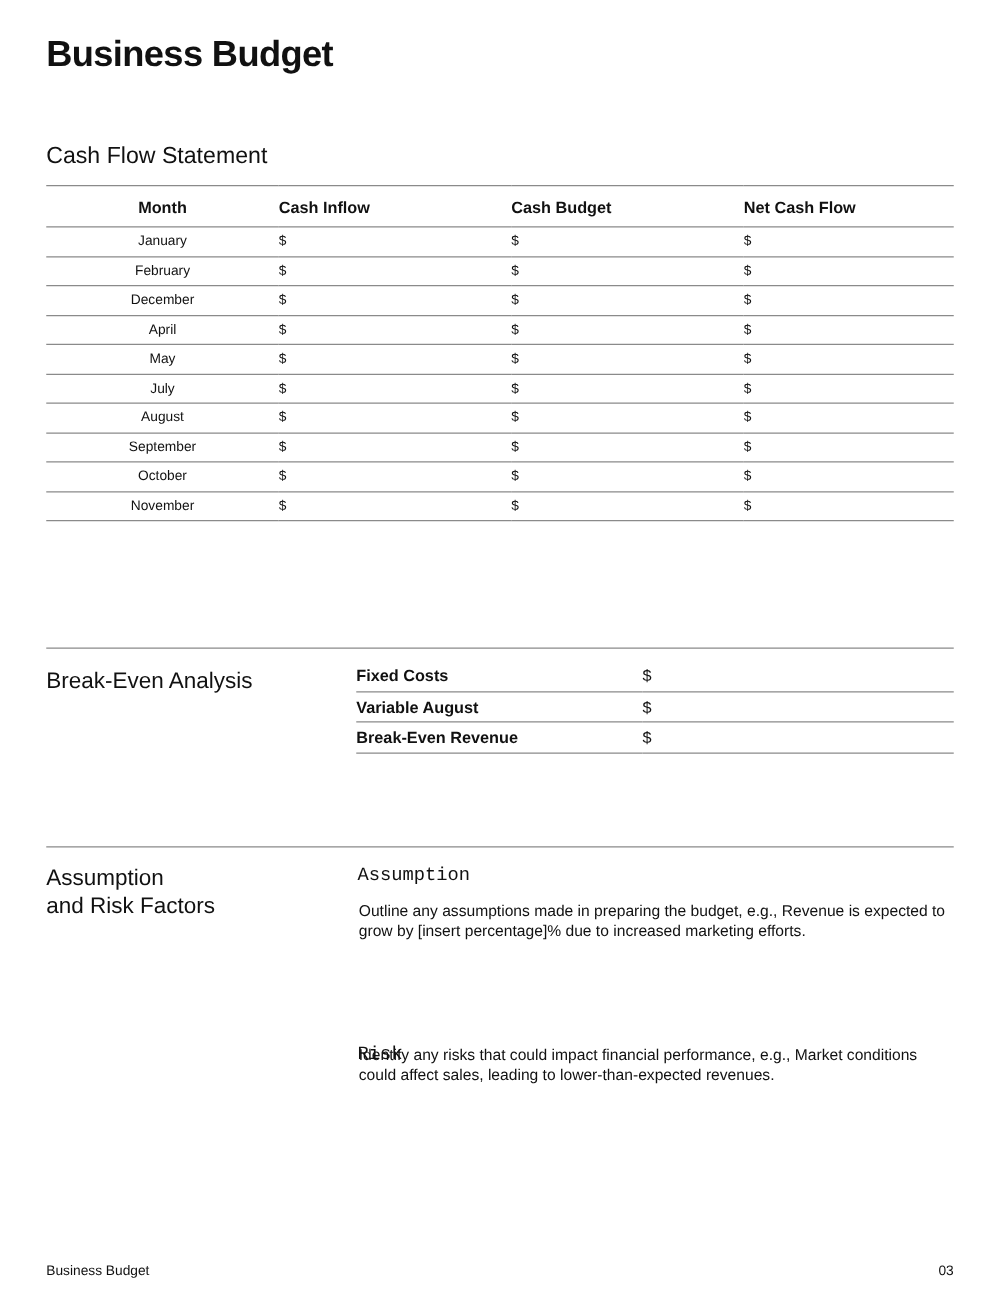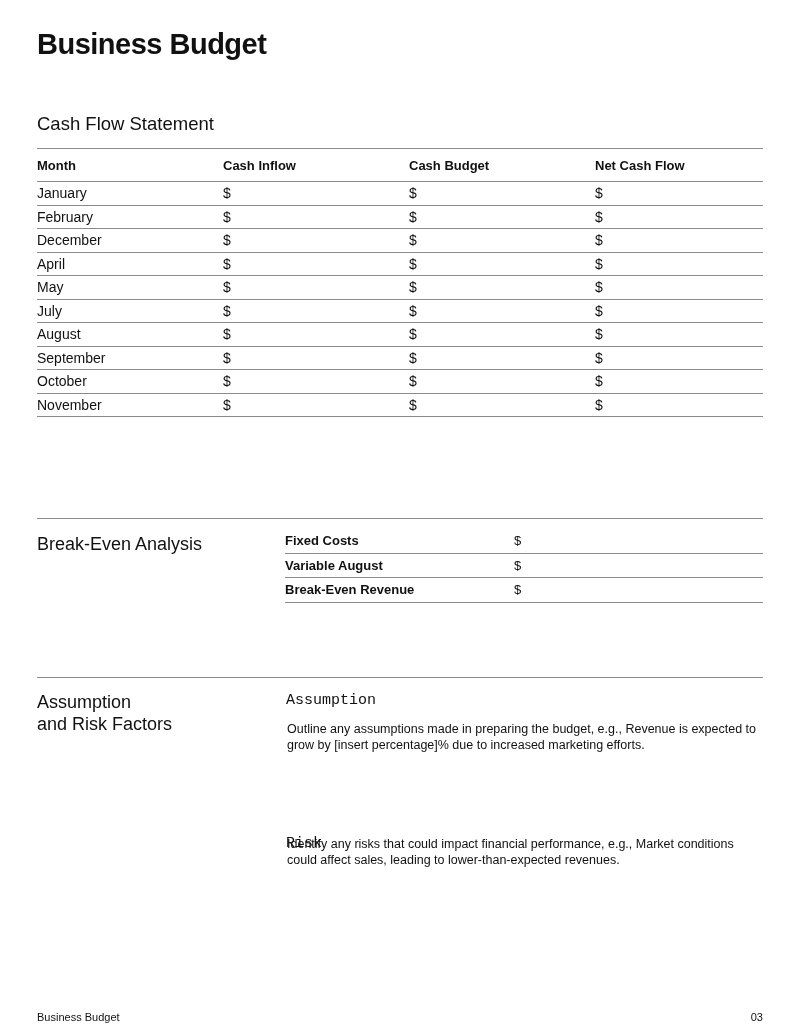--- a/index.html
+++ b/index.html
@@ -2,25 +2,25 @@
 <html><head>
 <meta charset="utf-8">
 <style>
   html, body { margin: 0; padding: 0; background: #ffffff; }
   body { width: 800px; height: 1035px; position: relative; overflow: hidden;
          font-family: "Liberation Sans", sans-serif; color: #111; }
   .page-title { position: absolute; left: 37px; top: 28px; font-size: 29px; font-weight: bold; letter-spacing: -0.5px; margin: 0; }
   .section-title { position: absolute; left: 37px; top: 113px; font-size: 18.5px; font-weight: normal; margin: 0; }
 
   .cf-table { position: absolute; left: 37px; top: 148px; width: 726px; border-collapse: collapse; }
-  .cf-table th, .cf-table td { text-align: left; padding: 0; font-size: 14px; }
+  .cf-table th, .cf-table td { text-align: left; padding: 0; font-size: 11px; }
   .cf-table thead tr { height: 33px; border-top: 1.5px solid #8a8a8a; border-bottom: 1.5px solid #8a8a8a; }
   .cf-table th { font-weight: bold; font-size: 13px; padding-top: 1px; }
   .cf-table tbody tr { height: 23.5px; border-bottom: 1.5px solid #8a8a8a; }
-  .cf-table th:nth-child(1), .cf-table td:nth-child(1) { width: 186px; }
+  .cf-table th:nth-child(1), .cf-table td:nth-child(1) { width: 186px; text-align: center; }
   .cf-table th:nth-child(2), .cf-table td:nth-child(2) { width: 186px; }
   .cf-table th:nth-child(3), .cf-table td:nth-child(3) { width: 186px; }
 
   .hr { position: absolute; left: 37px; width: 726px; height: 0; border-top: 1.5px solid #8a8a8a; }
   .side-heading { position: absolute; left: 37px; font-size: 18px; font-weight: normal; line-height: 22px; margin: 0; }
 
   .be-table { position: absolute; left: 285px; top: 529px; width: 478px; border-collapse: collapse; }
   .be-table td { padding: 0; font-size: 13px; height: 23.5px; border-bottom: 1.5px solid #8a8a8a; }
   .be-table td:first-child { width: 229px; font-weight: bold; }
 

